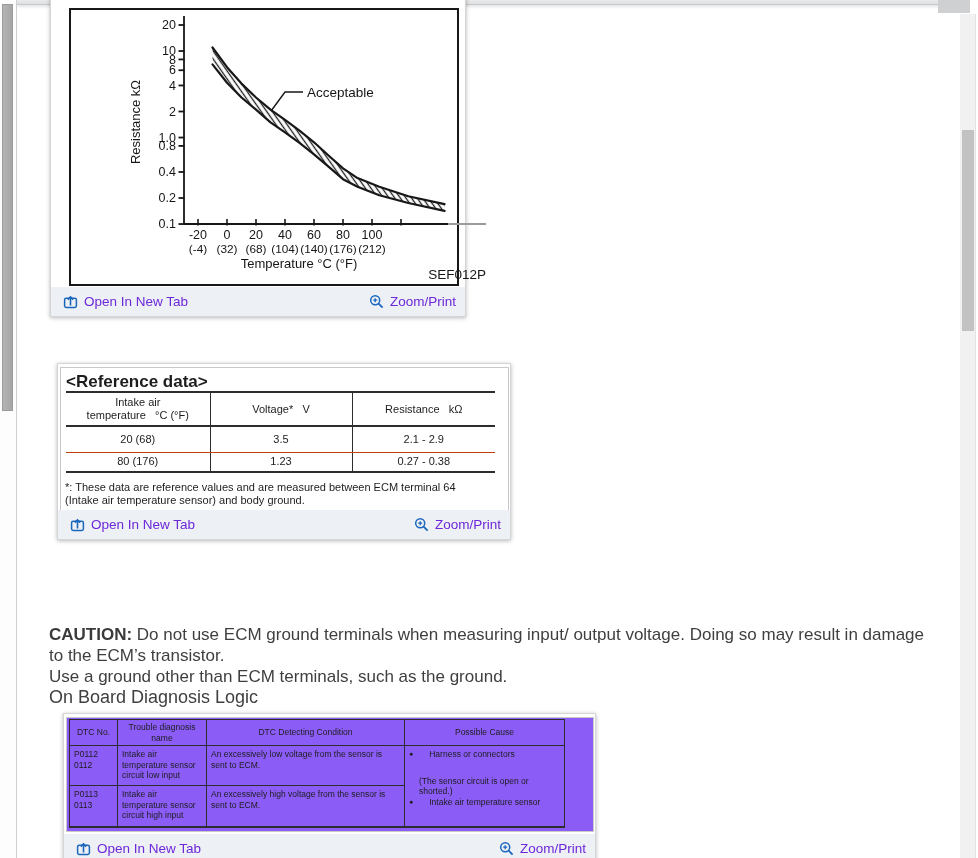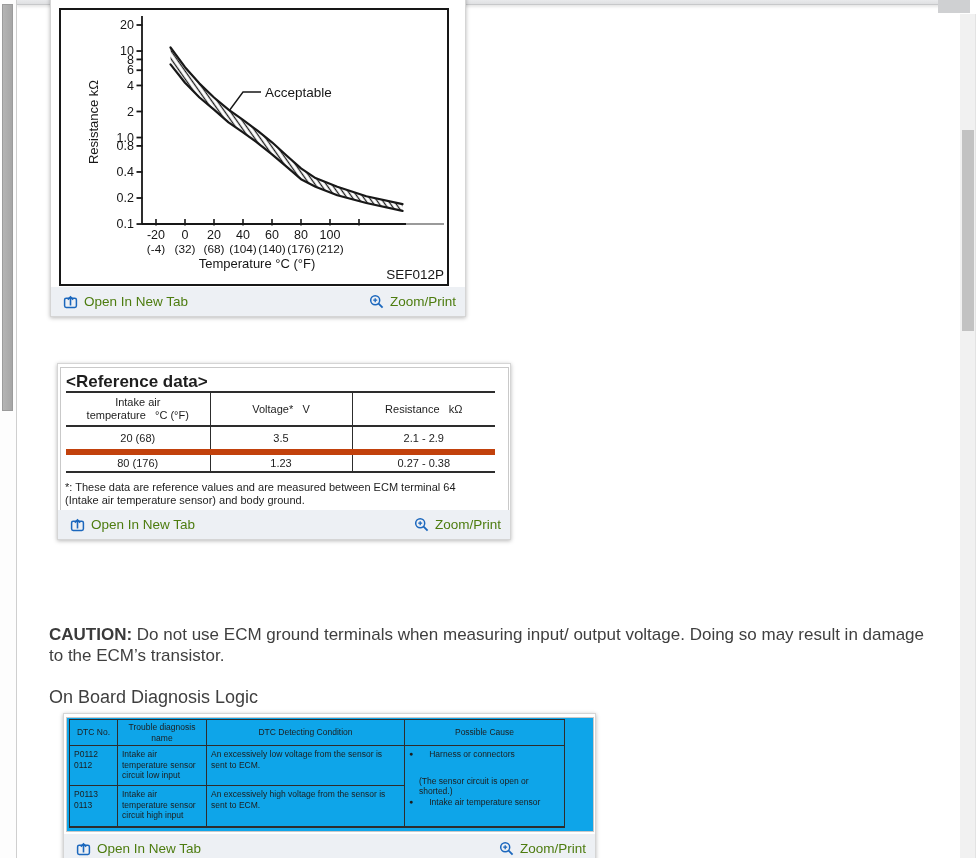--- a/index.html
+++ b/index.html
@@ -19,46 +19,46 @@
     background:#f1f1f1; border-right:1px solid #e3e3e3; }
   .v-scrollbar-right .thumb { position:absolute; left:2px; top:116px; width:12px; height:201px;
     background:#c2c2c2; }
   .corner-block { position:absolute; left:938px; top:0; width:32px; height:13px; background:#cfd0d2; }
 
   
   .card { position:absolute; background:#fff; border:1px solid #d5d5d5;
     box-shadow:0 1px 4px rgba(0,0,0,.28); }
   .card-footer { position:absolute; left:0; right:0; bottom:0; height:29px; background:#edf0f4;
     display:flex; align-items:center; justify-content:space-between; padding:0 9px 0 12px; }
-  .link { display:flex; align-items:center; gap:6px; color:#4d7c0f; font-size:13.5px;
+  .link { display:flex; align-items:center; gap:6px; color:#6d28d9; font-size:13.5px;
     text-decoration:none; cursor:pointer; white-space:nowrap; }
   .link svg { display:block; }
 
   
-  #figure-chart { position:absolute; left:8px; top:21px; width:390px; height:278px;
-    border:2px solid #171717; background:#fff; }
+  #figure-chart { position:absolute; left:18px; top:21px; width:390px; height:278px;
+    border:2px solid #171717; background:#fff;padding-left:32px; }
   svg text { font-family:"Liberation Sans", sans-serif; fill:#161616; }
 
   
   #figure-ref { position:absolute; left:2px; top:3px; width:449px; height:144px;
     border:1px solid #c9c9c9; background:#fff; color:#1d1d1d; }
   .ref-title { position:absolute; left:5px; top:4px; font-size:17px; font-weight:bold; }
   table.ref { position:absolute; left:5px; top:23px; width:429px; border-collapse:collapse;
     table-layout:fixed; border-top:2px solid #2d2d2d; border-bottom:2px solid #2d2d2d; }
   table.ref td { text-align:center; font-size:11px; padding:0; line-height:13px; }
   table.ref tr.hdr td { border-bottom:2px solid #2d2d2d; height:34px; }
-  table.ref tr.r1 td { border-bottom:6px solid #c2410c; height:26px; }
+  table.ref tr.r1 td { border-bottom:1px solid #c2410c; height:26px; }
   table.ref tr.r2 td { height:20px; }
   table.ref td.vline { border-left:1px solid #2d2d2d;margin-top:16px; }
   .ref-footnote { position:absolute; left:4px; top:113px; font-size:11px; line-height:13px;
     color:#1d1d1d; width:440px; }
 
   
   #figure-dtc { position:absolute; left:2px; top:3px; width:528px; height:115px;
-    border:1px solid #c9c9c9; background:#0ea5e9; color:#1d1d1d; }
+    border:1px solid #c9c9c9; background:#8b5cf6; color:#1d1d1d; }
   table.dtc { position:absolute; left:2px; top:1px; width:495px; border-collapse:collapse;
     table-layout:fixed; border:1px solid #2d2d2d; border-bottom:2px solid #2d2d2d;
     font-size:8.5px; }
   table.dtc td { border:1px solid #2d2d2d; vertical-align:top; padding:3px 4px;
     line-height:10.5px; }
   table.dtc tr.hdr td { text-align:center; vertical-align:middle; height:26px; padding:1px 2px; }
   table.dtc tr.r1 td { height:40px; }
   table.dtc tr.r2 td { height:41px; }
   .cause { display:flex; gap:16px; }
   .cause .b { font-size:7px; line-height:10.5px; }
@@ -223,20 +223,21 @@
           </svg>
           </span>
         <span>Zoom/Print</span>
       </a>
     </div>
   </div>
 
   <div id="caution">
     <div><span class="cap">CAUTION:</span>
       <span>Do not use ECM ground terminals when measuring input/ output voltage. Doing so may result in damage to the ECM’s transistor.</span></div>
+    <div>Use a ground other than ECM terminals, such as the ground.</div>
   </div>
 
   <div id="section-heading">On Board Diagnosis Logic</div>
 
   <div class="card" style="left:63px; top:713px; width:533px; height:149px;">
     <div id="figure-dtc">
       <table class="dtc">
         <tbody>
             <tr class="hdr">
           <td style="width:48px">DTC No.</td>

